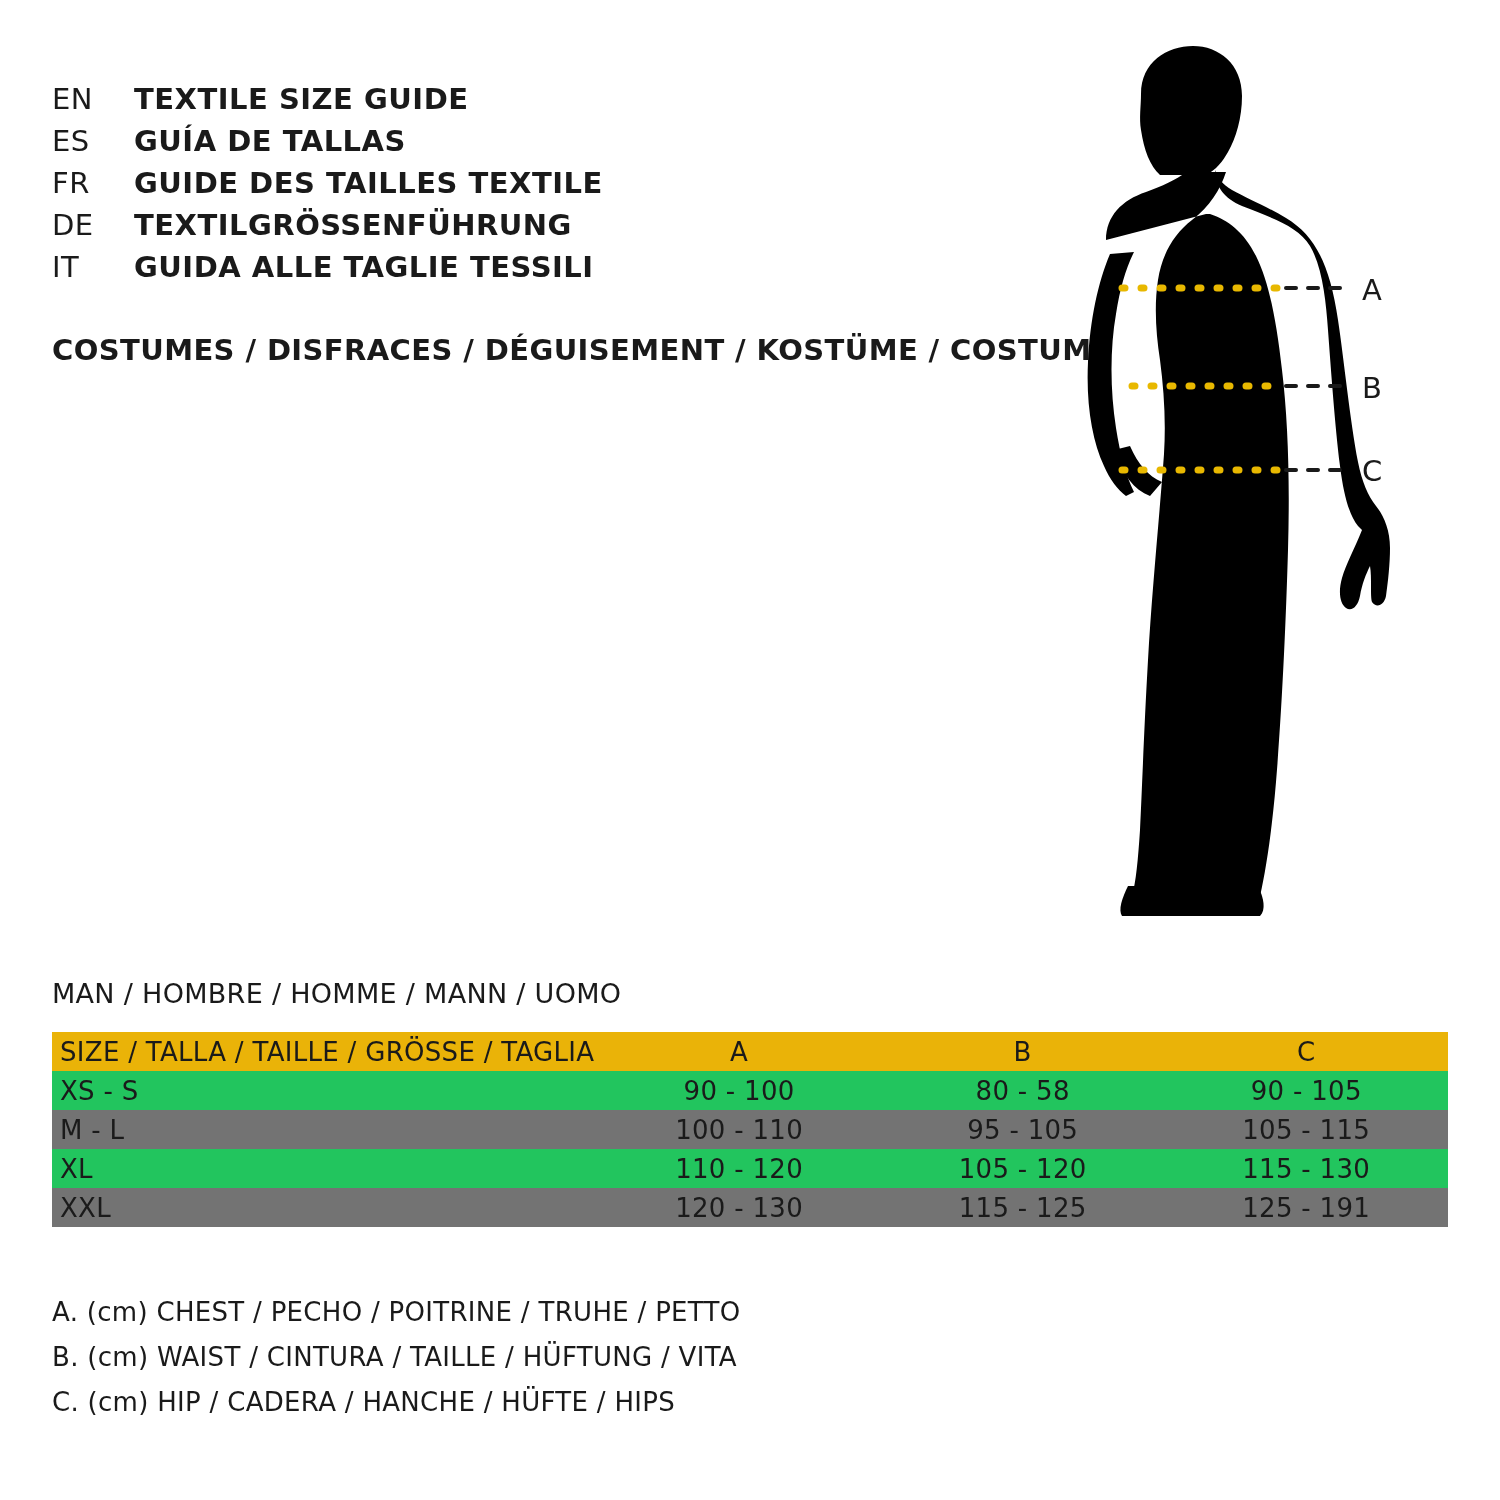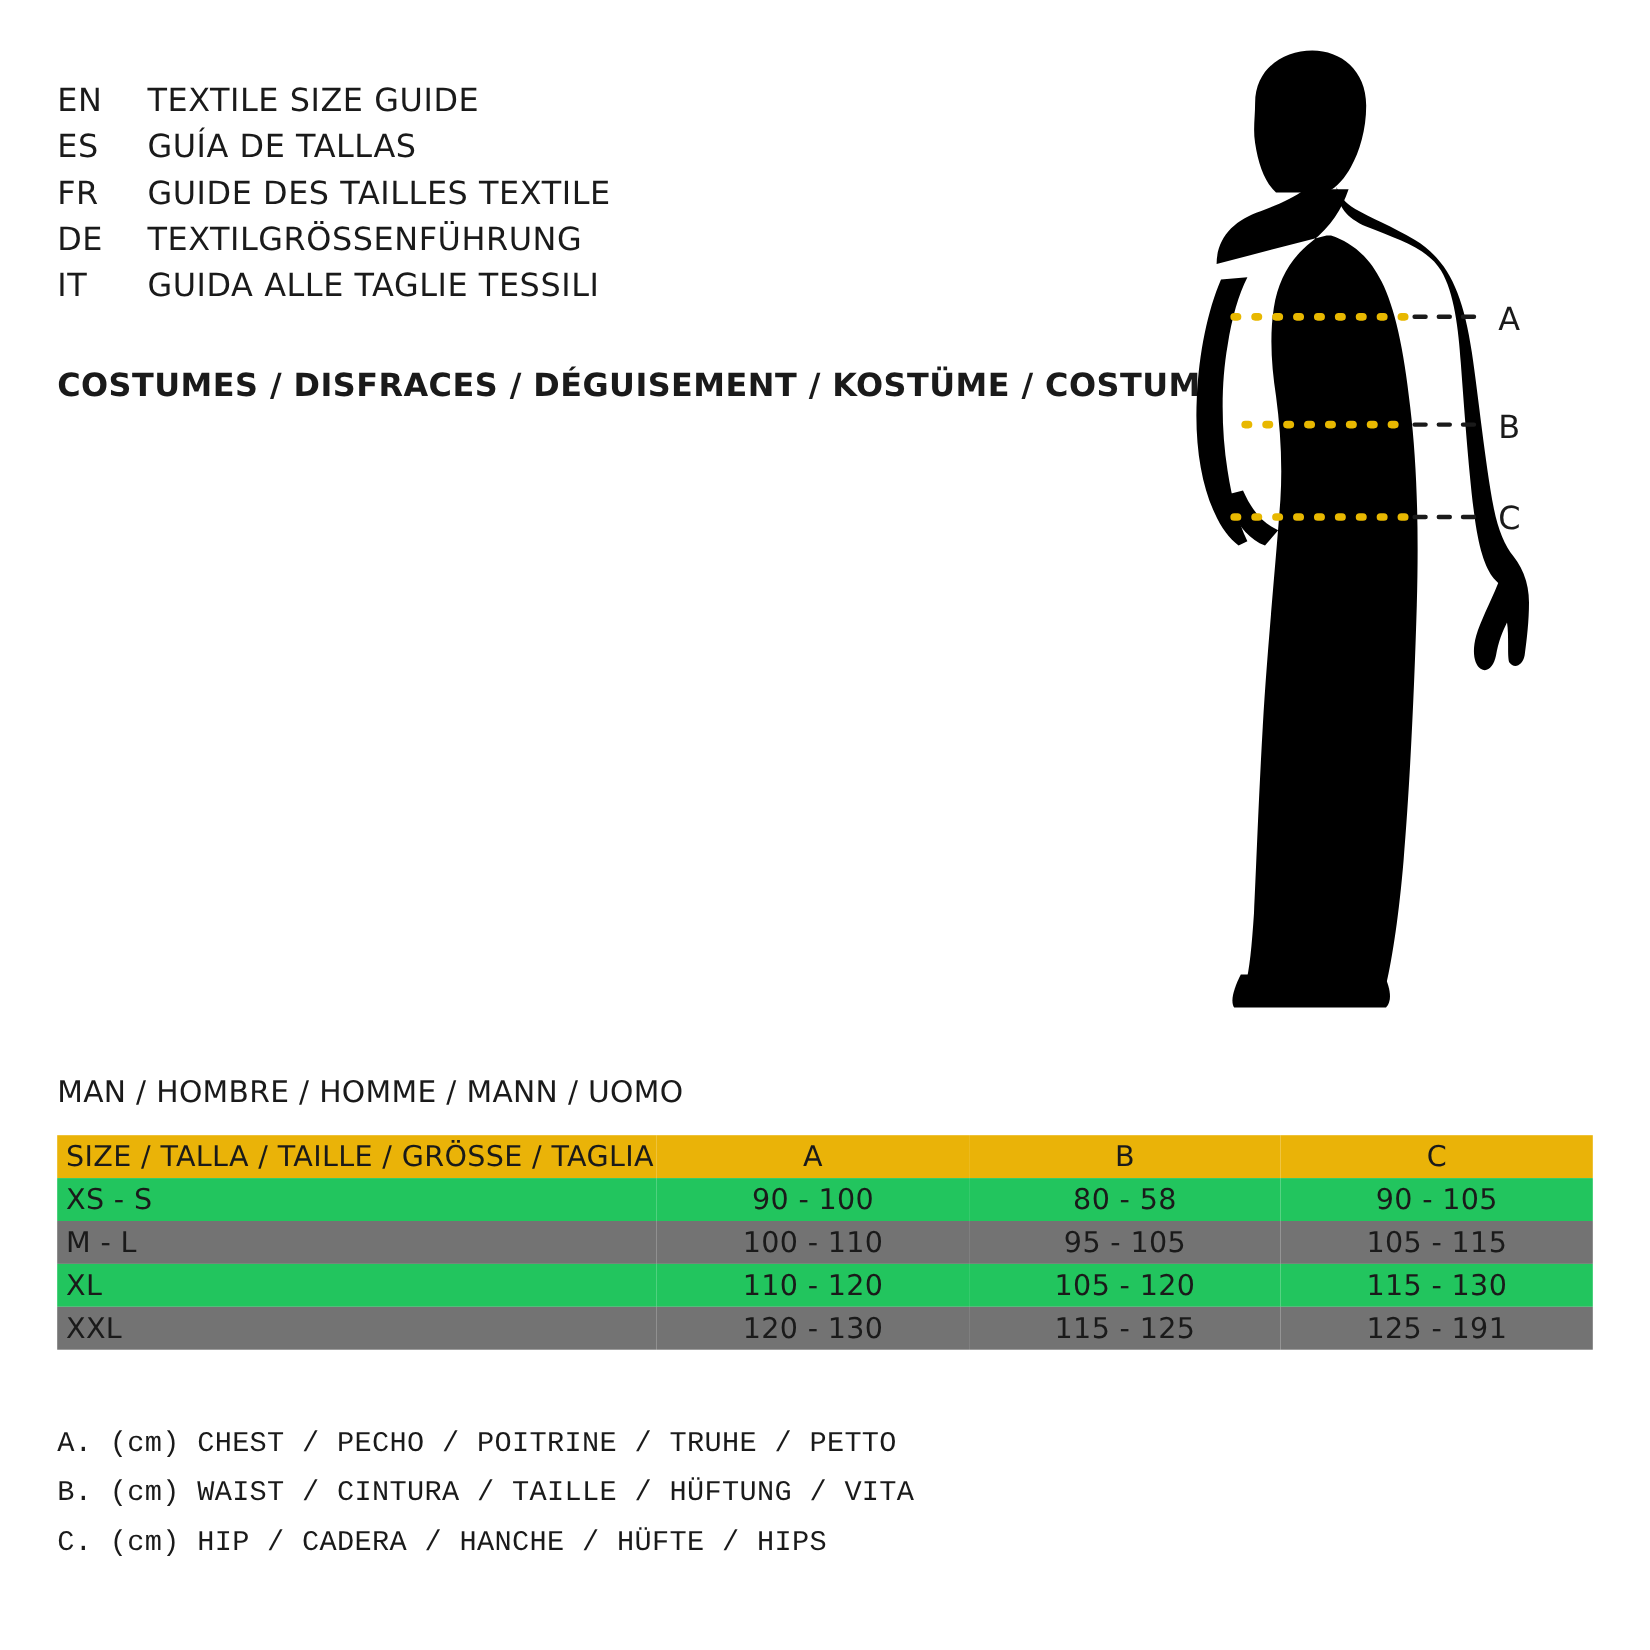--- a/index.html
+++ b/index.html
@@ -18,34 +18,35 @@
 
   
   .lang-block {
     position: absolute;
     left: 52px;
     top: 74px;
     width: 960px;
   }
   .lang-row {
     display: flex;
-    align-items: flex-start;
+    align-items: flex-end;
     height: 42px;
   }
   .lang-code {
     width: 82px;
     font-size: 29px;
     letter-spacing: 0.5px;
     color: #1a1a1a;
   }
   .lang-text {
     font-size: 29px;
     letter-spacing: 0.5px;
     color: #1a1a1a;
     white-space: nowrap;
+    font-weight: bold;
   }
   .costumes-line {
     position: absolute;
     left: 52px;
     top: 333px;
     font-size: 29px;
     font-weight: bold;
     letter-spacing: 0.4px;
     white-space: nowrap;
   }
@@ -106,21 +107,20 @@
     background: #737373;
   }
   .col-size { width: 540px; text-align: left; padding-left: 8px !important; }
   .col-m { width: 285px; text-align: center; }
 
   
   .legend {
     position: absolute;
     left: 52px;
     top: 1290px;
-    font-family: Liberation Mono, monospace;
   }
   .legend div {
     font-size: 26px;
     letter-spacing: 0.3px;
     line-height: 45px;
     color: #1a1a1a;
     white-space: nowrap;
   }
 </style>
 </head>

